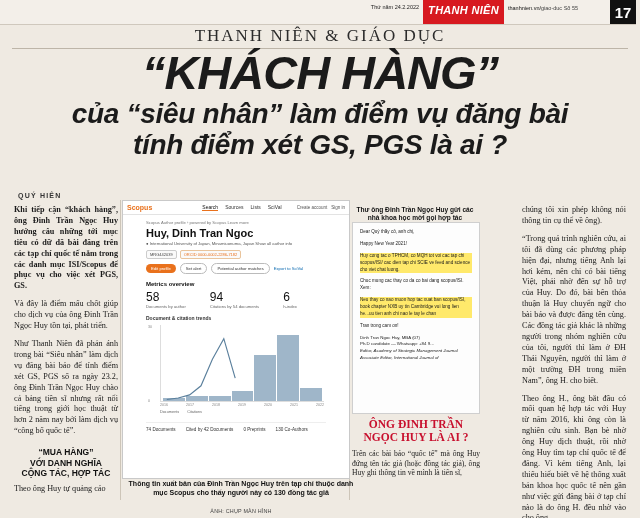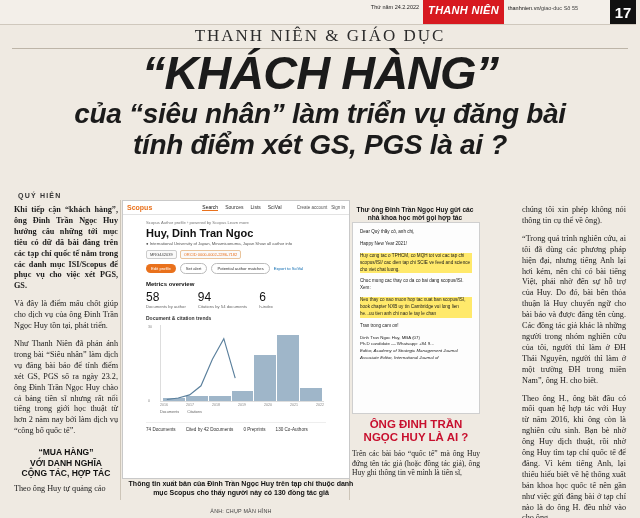--- a/index.html
+++ b/index.html
@@ -144,21 +144,21 @@
   .btn-o{
     background:#e9711c;color:#fff;font-family:"Liberation Sans",sans-serif;
     font-size:4.2px;padding:2px 5px;border-radius:9px;
   }
   .btn-w{
     background:#fff;color:#333;border:1px solid #bbb;
     font-family:"Liberation Sans",sans-serif;font-size:4.2px;padding:2px 5px;border-radius:9px;
   }
   .lnk{font-family:"Liberation Sans",sans-serif;font-size:4.2px;color:#0b6ab0;}
   .sc-h{font-family:"Liberation Sans",sans-serif;font-size:6px;font-weight:bold;color:#111;margin:7px 0 3px;}
-  .metrics{display:flex;gap:12px;}
+  .metrics{display:flex;gap:24px;}
   .metric .num{font-family:"Liberation Sans",sans-serif;font-size:12px;color:#111;}
   .metric .lab{font-family:"Liberation Sans",sans-serif;font-size:4.2px;color:#666;}
   .sc-sub{font-family:"Liberation Sans",sans-serif;font-size:5px;color:#333;margin:6px 0 2px;font-weight:bold;}
   .chart-wrap{position:relative;height:76px;border-left:1px solid #ddd;border-bottom:1px solid #ddd;margin:4px 2px 0 14px;}
   .chart-wrap .yl{position:absolute;left:-13px;top:0;font-family:"Liberation Sans",sans-serif;font-size:3.6px;color:#888;}
   .chart-wrap .yl2{position:absolute;left:-13px;bottom:-2px;font-family:"Liberation Sans",sans-serif;font-size:3.6px;color:#888;}
   .bars{position:absolute;left:2px;right:2px;bottom:0;height:100%;display:flex;align-items:flex-end;gap:1px;}
   .bars i{display:block;flex:1;background:#9fb6c9;}
   .spark{position:absolute;left:2px;right:2px;bottom:0;height:100%;}
   .xlabels{display:flex;justify-content:space-between;margin:1px 2px 0 14px;}
@@ -195,21 +195,21 @@
     position:absolute;left:122px;top:508px;width:238px;
     font-family:"Liberation Sans",sans-serif;
     font-size:5.4px;color:#444;text-align:center;letter-spacing:.2px;
   }
 
   
   .redbox{
     position:absolute;left:352px;top:418px;width:128px;
   }
   .redbox .rh{
-    font-family:Liberation Sans, sans-serif;font-weight:bold;
+    font-family:Liberation Serif, serif;font-weight:bold;
     color:#c8102e;font-size:11.5px;line-height:1.12;text-align:center;
   }
   .redbox .rt{
     margin-top:5px;font-size:7.6px;line-height:1.3;color:#1a1a1a;text-align:justify;
     font-family:"Liberation Serif",serif;
   }
 
   .vr{position:absolute;top:200px;width:1px;background:#cdc5b8;}
 </style>
 </head>
@@ -227,21 +227,21 @@
       </div>
       <div class="page-num">17</div>
     </div>
   </div>
 
   <div class="section-title">THANH NIÊN &amp; GIÁO DỤC</div>
   <div class="rule"></div>
 
   <div class="headline">
     <div class="hl1">“KHÁCH HÀNG”</div>
-    <div class="hl2">của “siêu nhân” làm triển vụ đăng bài</div>
+    <div class="hl2">của “siêu nhân” làm điểm vụ đăng bài</div>
     <div class="hl3">tính điểm xét GS, PGS là ai ?</div>
   </div>
   <div class="byline">QUÝ HIÊN</div>
 
   <div class="vr" style="left:120px;height:300px;"></div>
   <div class="vr" style="left:349px;height:300px;"></div>
 
   <div class="col-left">
     <p class="lead">Khi tiếp cận “khách hàng”, ông Đinh Trần Ngọc Huy hướng câu những tới mục tiêu có dữ dã bài đăng trên các tạp chí quốc tế nằm trong các danh mục ISI/Scopus để phục vụ cho việc xét PGS, GS.</p>
     <p>Và đây là điểm mấu chốt giúp cho dịch vụ của ông Đinh Trần Ngọc Huy tồn tại, phát triển.</p>

